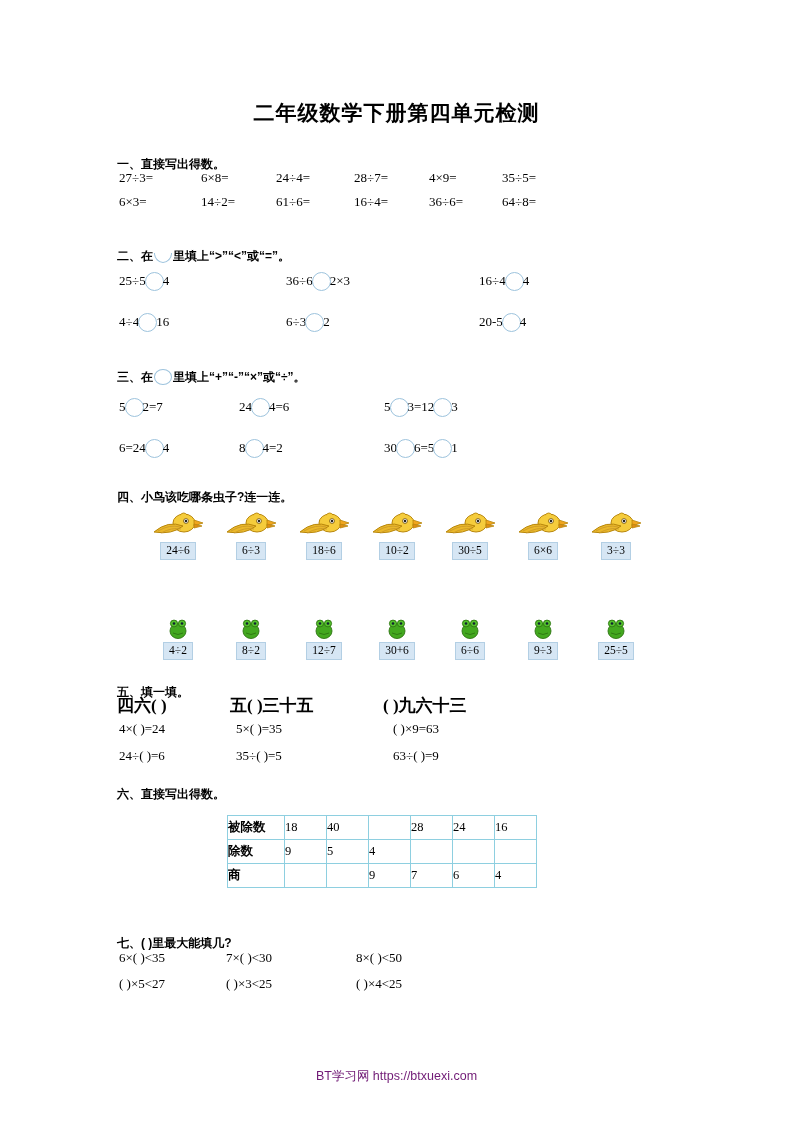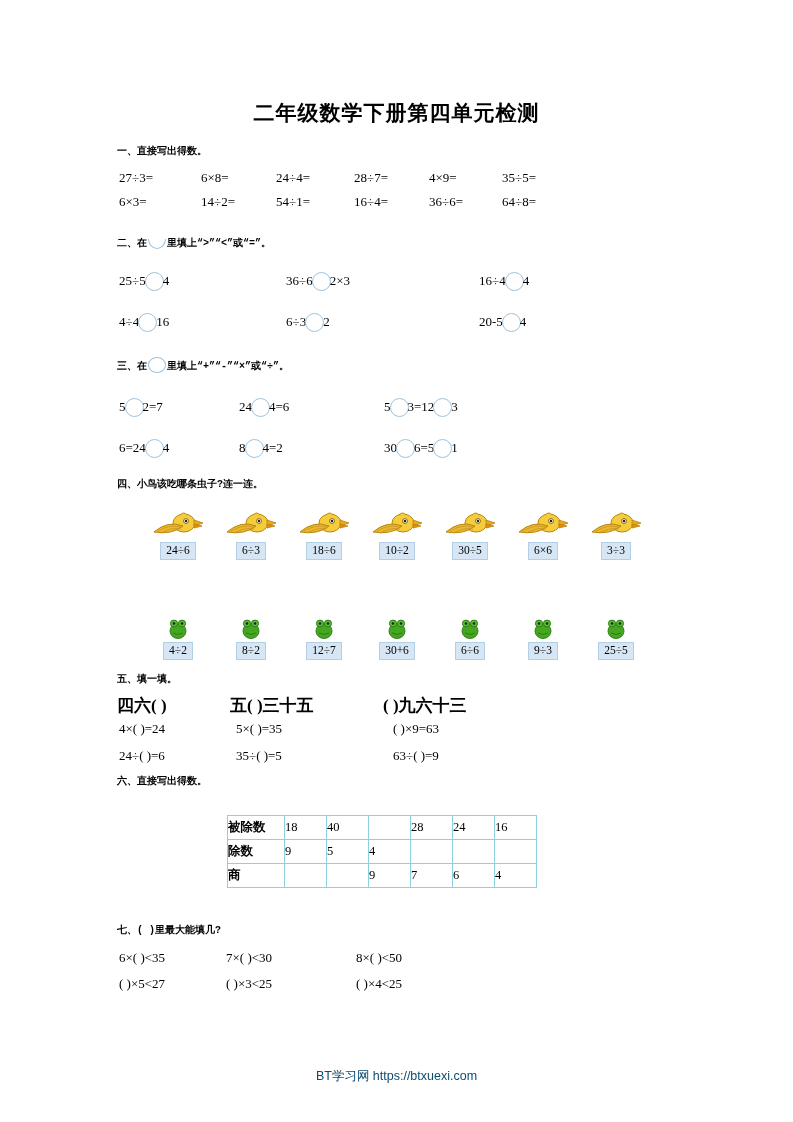--- a/index.html
+++ b/index.html
@@ -16,23 +16,24 @@
   .title {
     position:absolute; left:0; top:99px; width:793px;
     text-align:center;
     font-size:21px; font-weight:bold;
     font-family:"Liberation Serif", serif;
     letter-spacing:1px;
   }
 
   .sec-head {
     position:absolute;
-    font-size:10px; font-weight:bold;
-    font-family:Liberation Mono, monospace;
+    font-size:12px; font-weight:bold;
+    font-family:Liberation Sans, sans-serif;
     white-space:nowrap;
+    margin-top:12px;
   }
   .row {
     position:absolute;
     font-size:13px;
     font-family:"Liberation Serif", serif;
     white-space:nowrap;
   }
   .expr { display:inline-block; }
 
   
@@ -104,37 +105,37 @@
     width:41px; height:23px;
     vertical-align:middle;
     padding:0;
   }
   .tbl td.hd { width:56px; font-weight:bold; }
 
   .footer {
     position:absolute; left:0; top:1068px; width:793px;
     text-align:center;
     font-size:12.5px;
-    color:#0c4a6e;
+    color:#701a75;
     font-family:"Liberation Sans", sans-serif;
   }
 </style>
 </head>
 <body>
 
 <div class="page">
 
   <div class="title">二年级数学下册第四单元检测</div>
 
   <div class="sec-head" style="left:117px; top:144px;">一、直接写出得数。</div>
   <div class="row" style="left:119px; top:170px;">
     <span class="expr" style="width:82px;">27÷3=</span><span class="expr" style="width:75px;">6×8=</span><span class="expr" style="width:78px;">24÷4=</span><span class="expr" style="width:75px;">28÷7=</span><span class="expr" style="width:73px;">4×9=</span><span class="expr">35÷5=</span>
   </div>
   <div class="row" style="left:119px; top:194px;">
-    <span class="expr" style="width:82px;">6×3=</span><span class="expr" style="width:75px;">14÷2=</span><span class="expr" style="width:78px;">54÷1=</span><span class="expr" style="width:75px;">16÷4=</span><span class="expr" style="width:73px;">36÷6=</span><span class="expr">64÷8=</span>
+    <span class="expr" style="width:82px;">6×3=</span><span class="expr" style="width:75px;">14÷2=</span><span class="expr" style="width:78px;">61÷6=</span><span class="expr" style="width:75px;">16÷4=</span><span class="expr" style="width:73px;">36÷6=</span><span class="expr">64÷8=</span>
   </div>
 
   <div class="sec-head" style="left:117px; top:236px;">
     <span>二、在</span><span class="circ-clip"></span><span>里填上“&gt;”“&lt;”或“=”。</span>
   </div>
   <div class="row" style="left:119px; top:272px;">
     <span class="expr" style="width:167px;"><span>25÷5</span><span class="circ"></span><span>4</span></span><span class="expr" style="width:193px;"><span>36÷6</span><span class="circ"></span><span>2×3</span></span><span class="expr"><span>16÷4</span><span class="circ"></span><span>4</span></span>
   </div>
   <div class="row" style="left:119px; top:313px;">
     <span class="expr" style="width:167px;"><span>4÷4</span><span class="circ"></span><span>16</span></span><span class="expr" style="width:193px;"><span>6÷3</span><span class="circ"></span><span>2</span></span><span class="expr"><span>20-5</span><span class="circ"></span><span>4</span></span>

